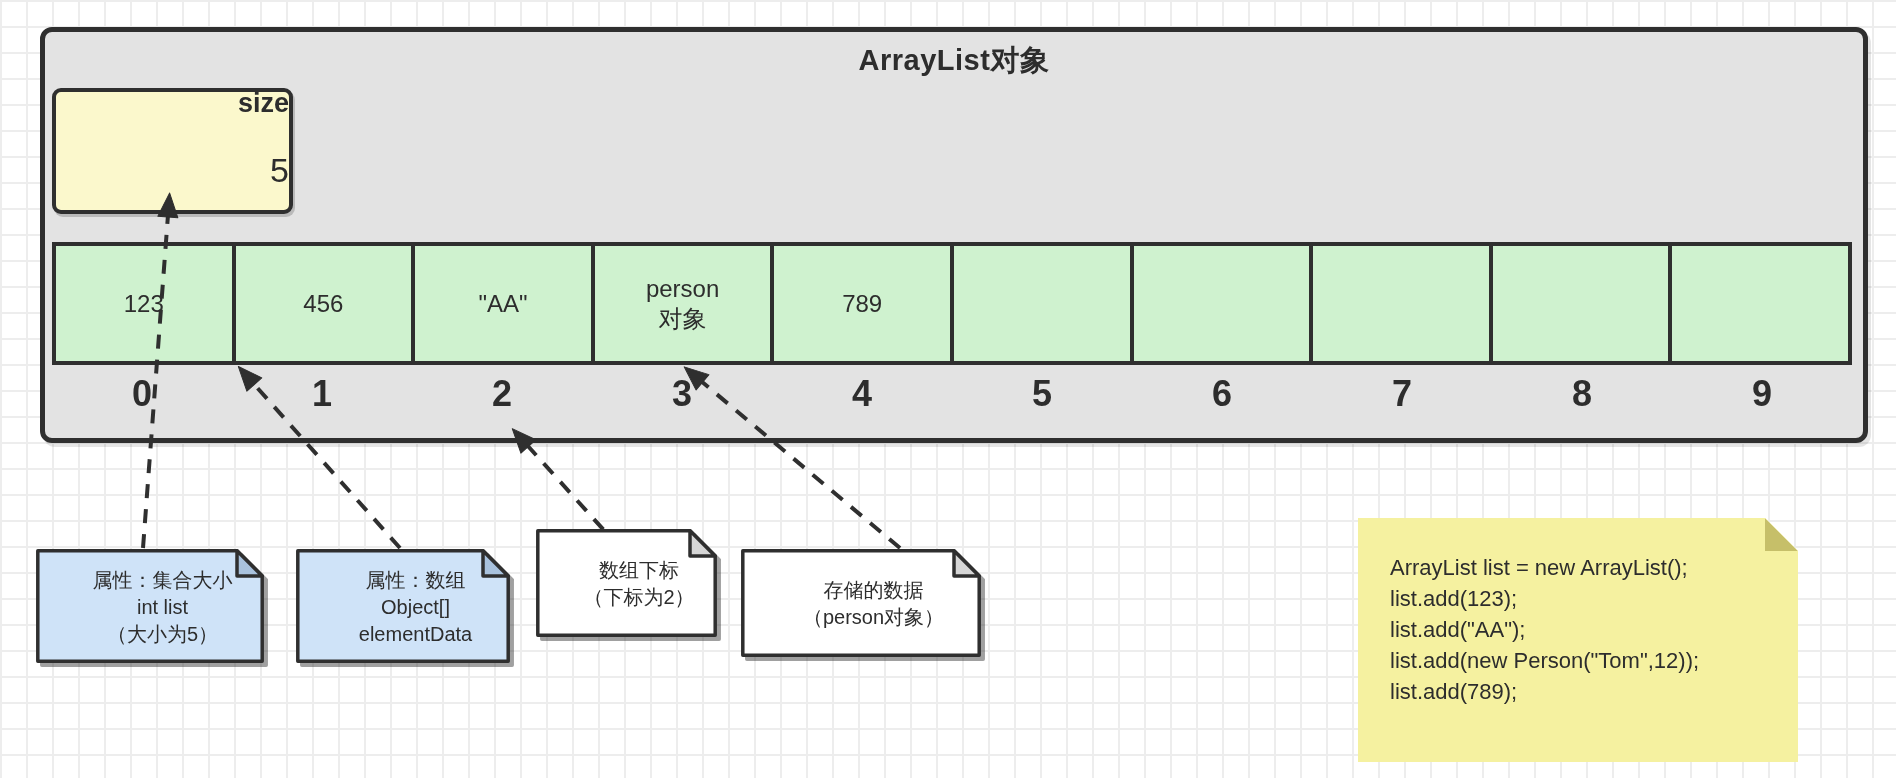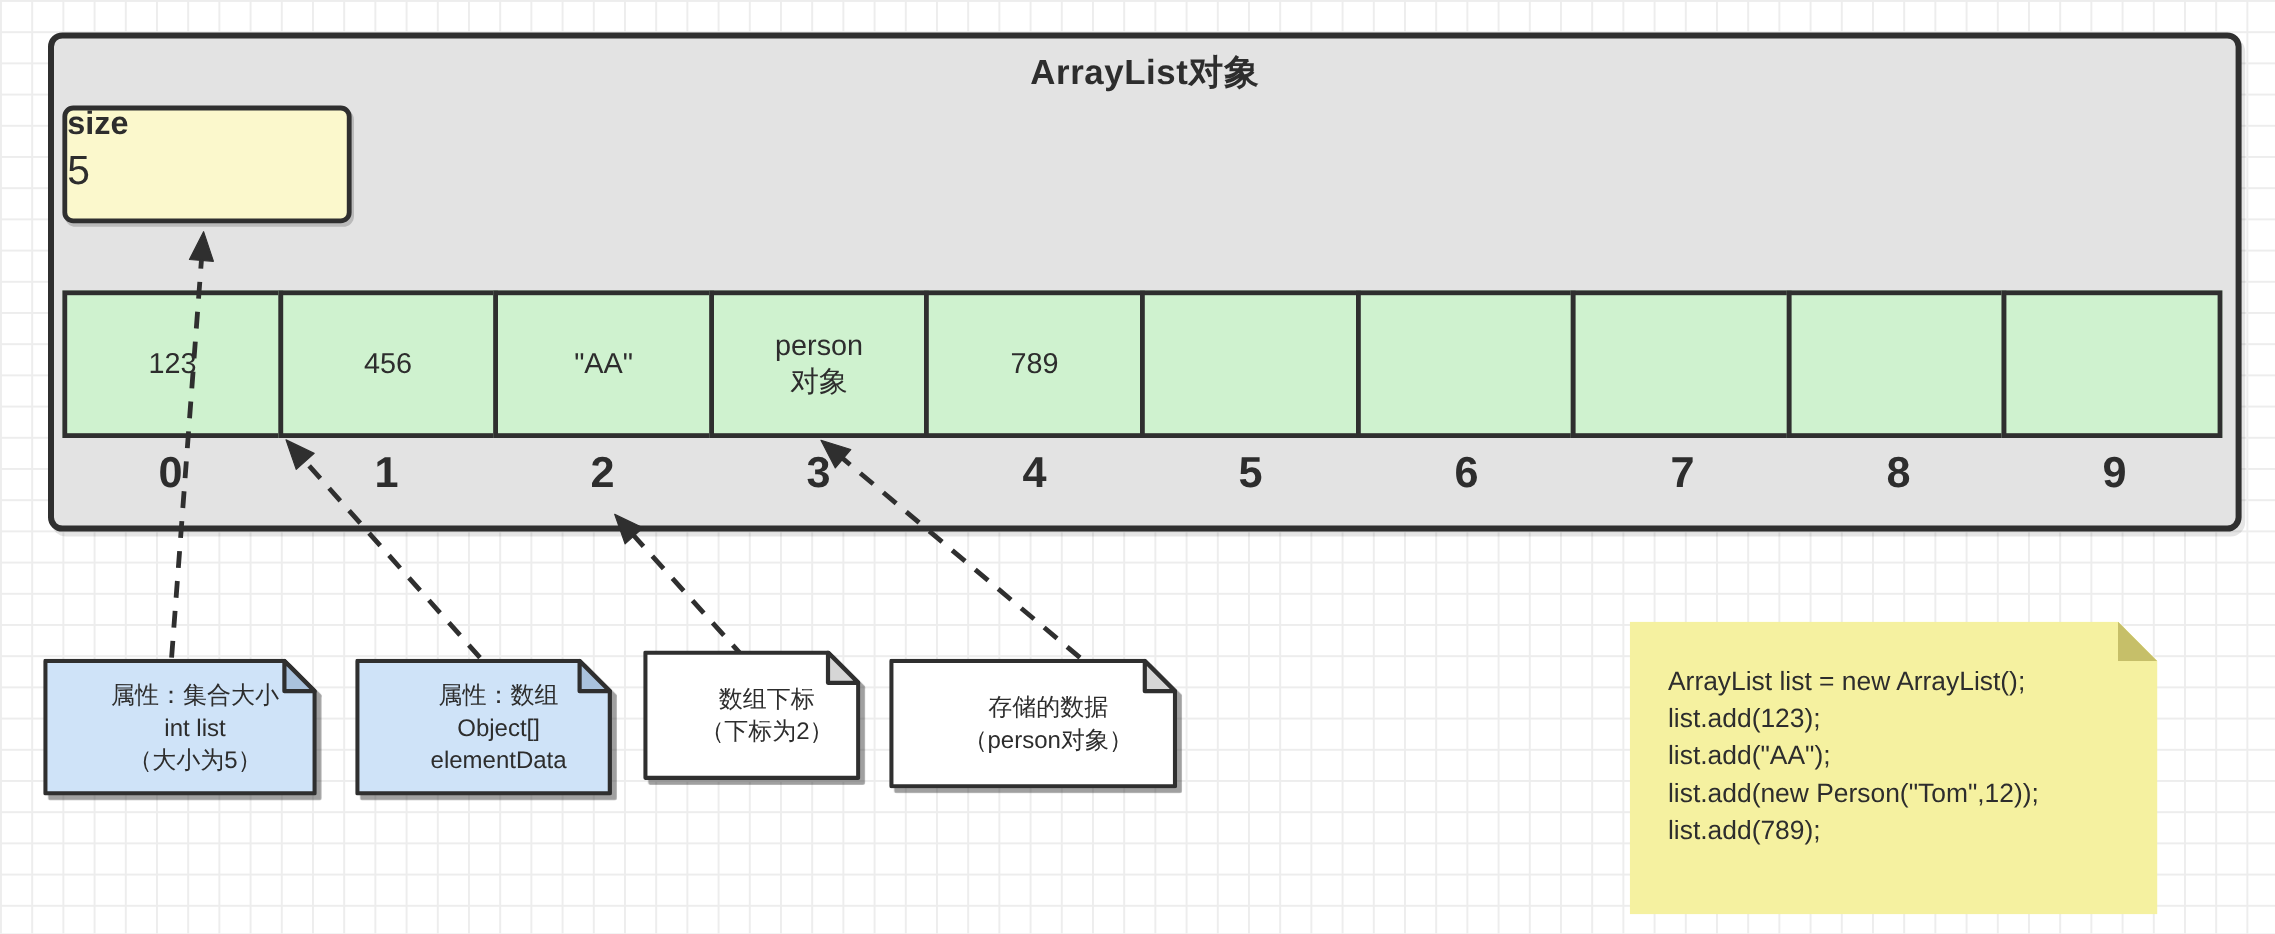--- a/index.html
+++ b/index.html
@@ -38,27 +38,28 @@
     z-index:1;
     padding-left:19px;
   }
   .container-title{
     position:absolute;left:0;top:9px;width:100%;
     text-align:center;font-size:29px;font-weight:bold;letter-spacing:0.5px;
   }
 
   
   .size-box{
-    position:absolute;left:52px;top:88px;width:241px;height:98px;
+    position:absolute;left:52px;top:88px;width:241px;height:126px;
     background:var(--size-box-bg);
     border:4px solid var(--stroke);
     border-radius:9px;
-    display:flex;flex-direction:column;align-items:flex-start;
+    display:flex;flex-direction:column;align-items:flex-end;
     box-shadow:2px 3px 0 rgba(0,0,0,0.18);
     z-index:2;
+    gap:28px;
   }
   .size-label{font-size:27px;font-weight:bold;margin-top:-4px;line-height:30px;}
   .size-value{font-size:34px;margin-top:6px;line-height:36px;}
 
   
   .cells{
     position:absolute;left:52px;top:242px;width:1800px;height:123px;
     display:flex;z-index:2;
   }
   .cell{
@@ -176,21 +177,21 @@
     <path class="body-blue" d="M1.8,1.8 L187,1.8 L212.2,27 L212.2,112.2 L1.8,112.2 Z"></path>
     <path class="fold-blue" d="M187,1.8 L212.2,27 L187,27 Z"></path>
   </svg>
   <div class="note-text">
     <span>属性：数组</span>
     <span>Object[]</span>
     <span>elementData</span>
   </div>
 </div>
 
-<div class="note" style="left:536px;top:542px;width:181px;height:108px;">
+<div class="note" style="left:536px;top:529px;width:181px;height:108px;">
   <svg width="181" height="108">
     <path class="body-white" d="M1.8,1.8 L154,1.8 L179.2,27 L179.2,106.2 L1.8,106.2 Z"></path>
     <path class="fold-white" d="M154,1.8 L179.2,27 L154,27 Z"></path>
   </svg>
   <div class="note-text">
     <span>数组下标</span>
     <span>（下标为2）</span>
   </div>
 </div>
 

